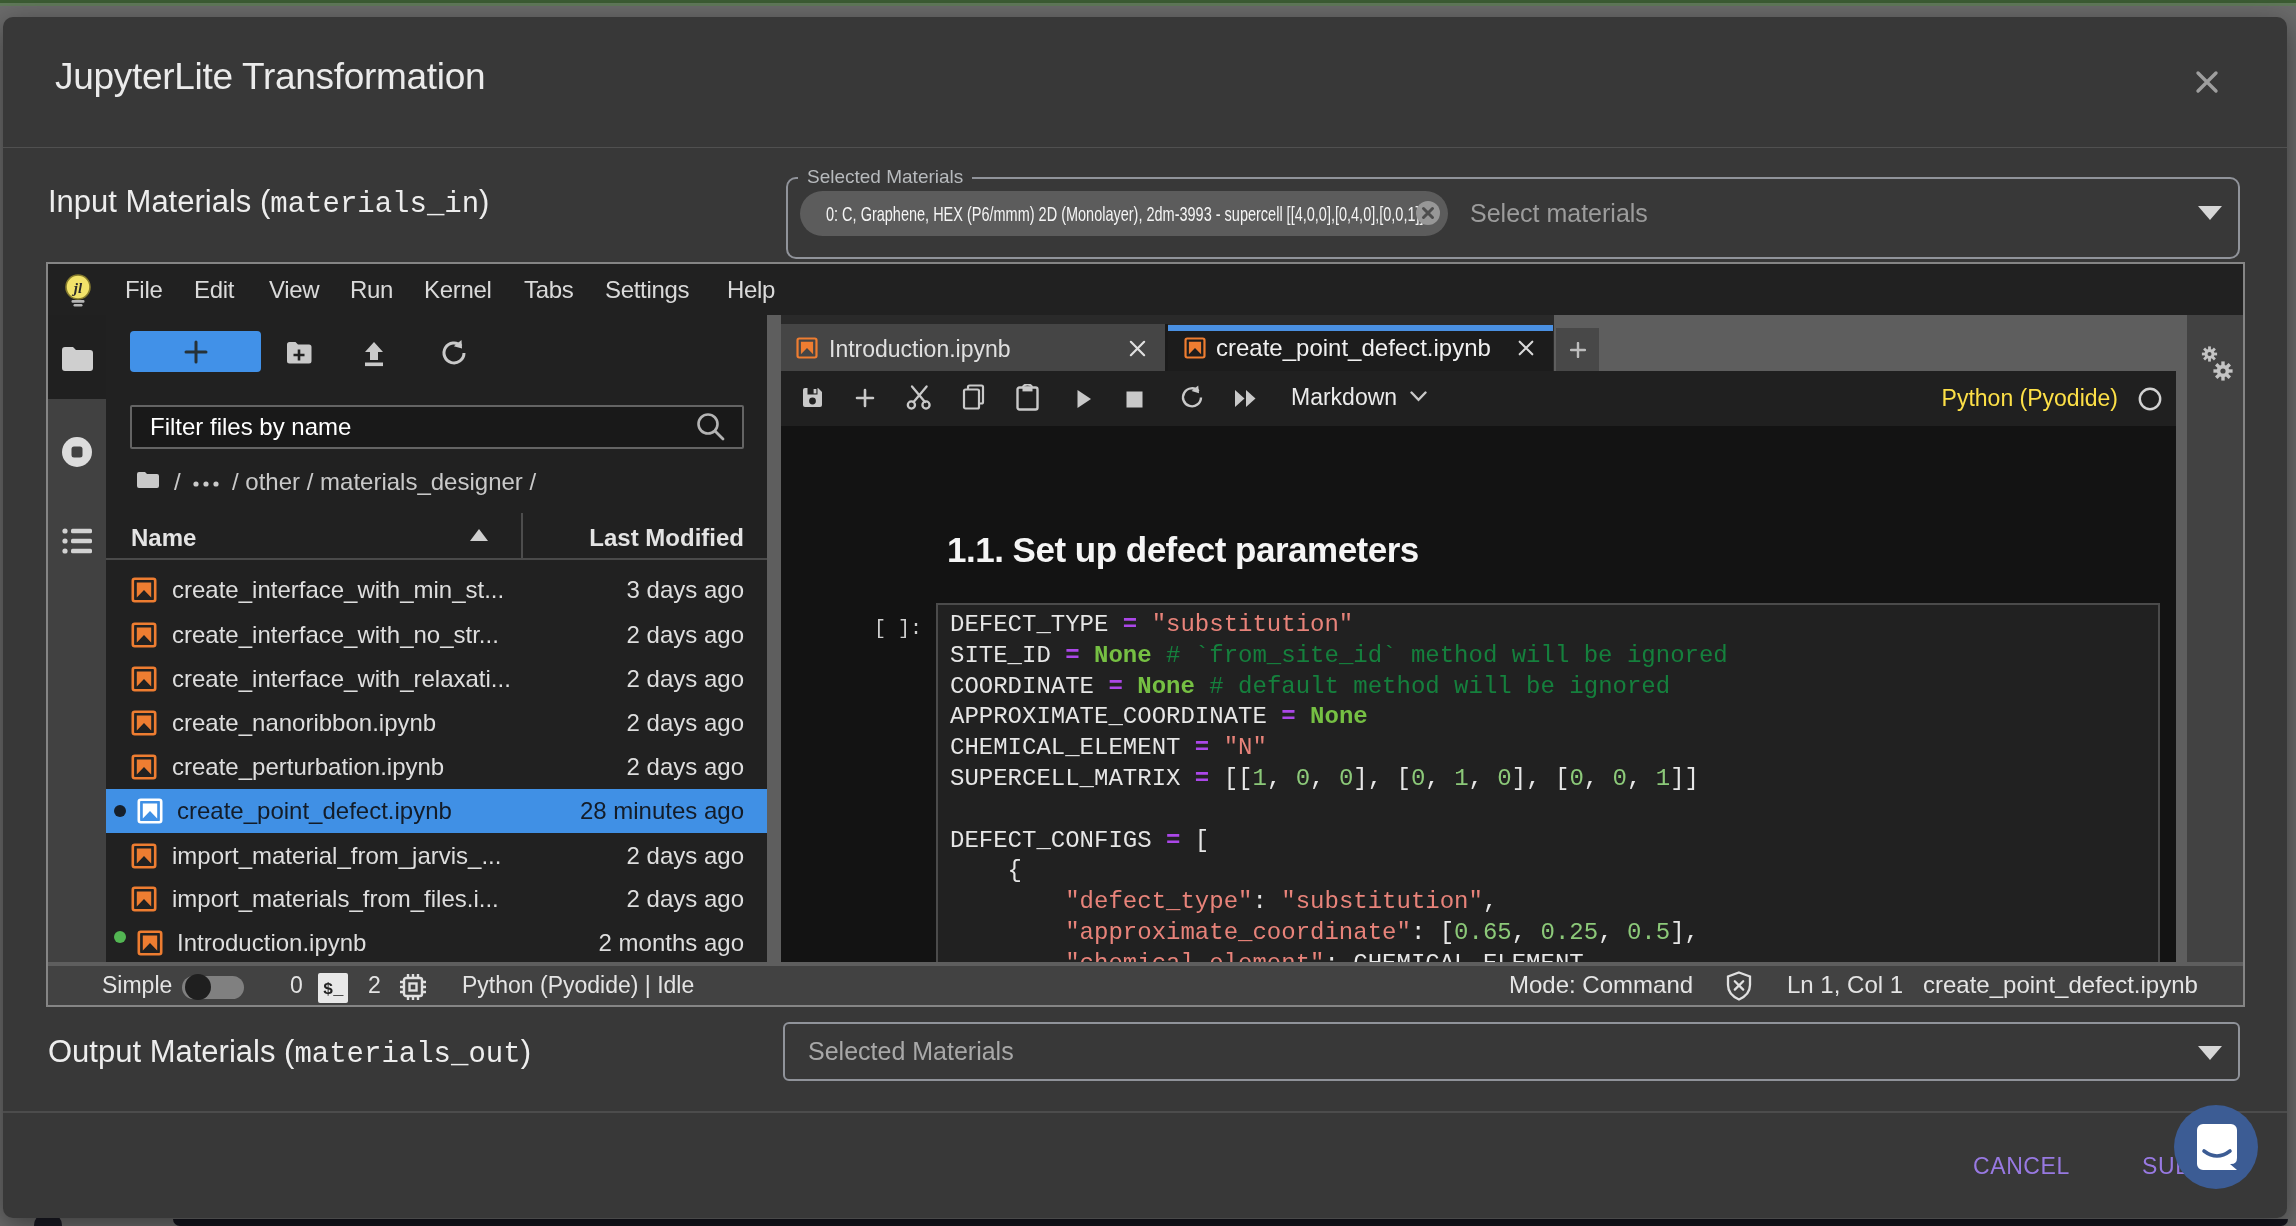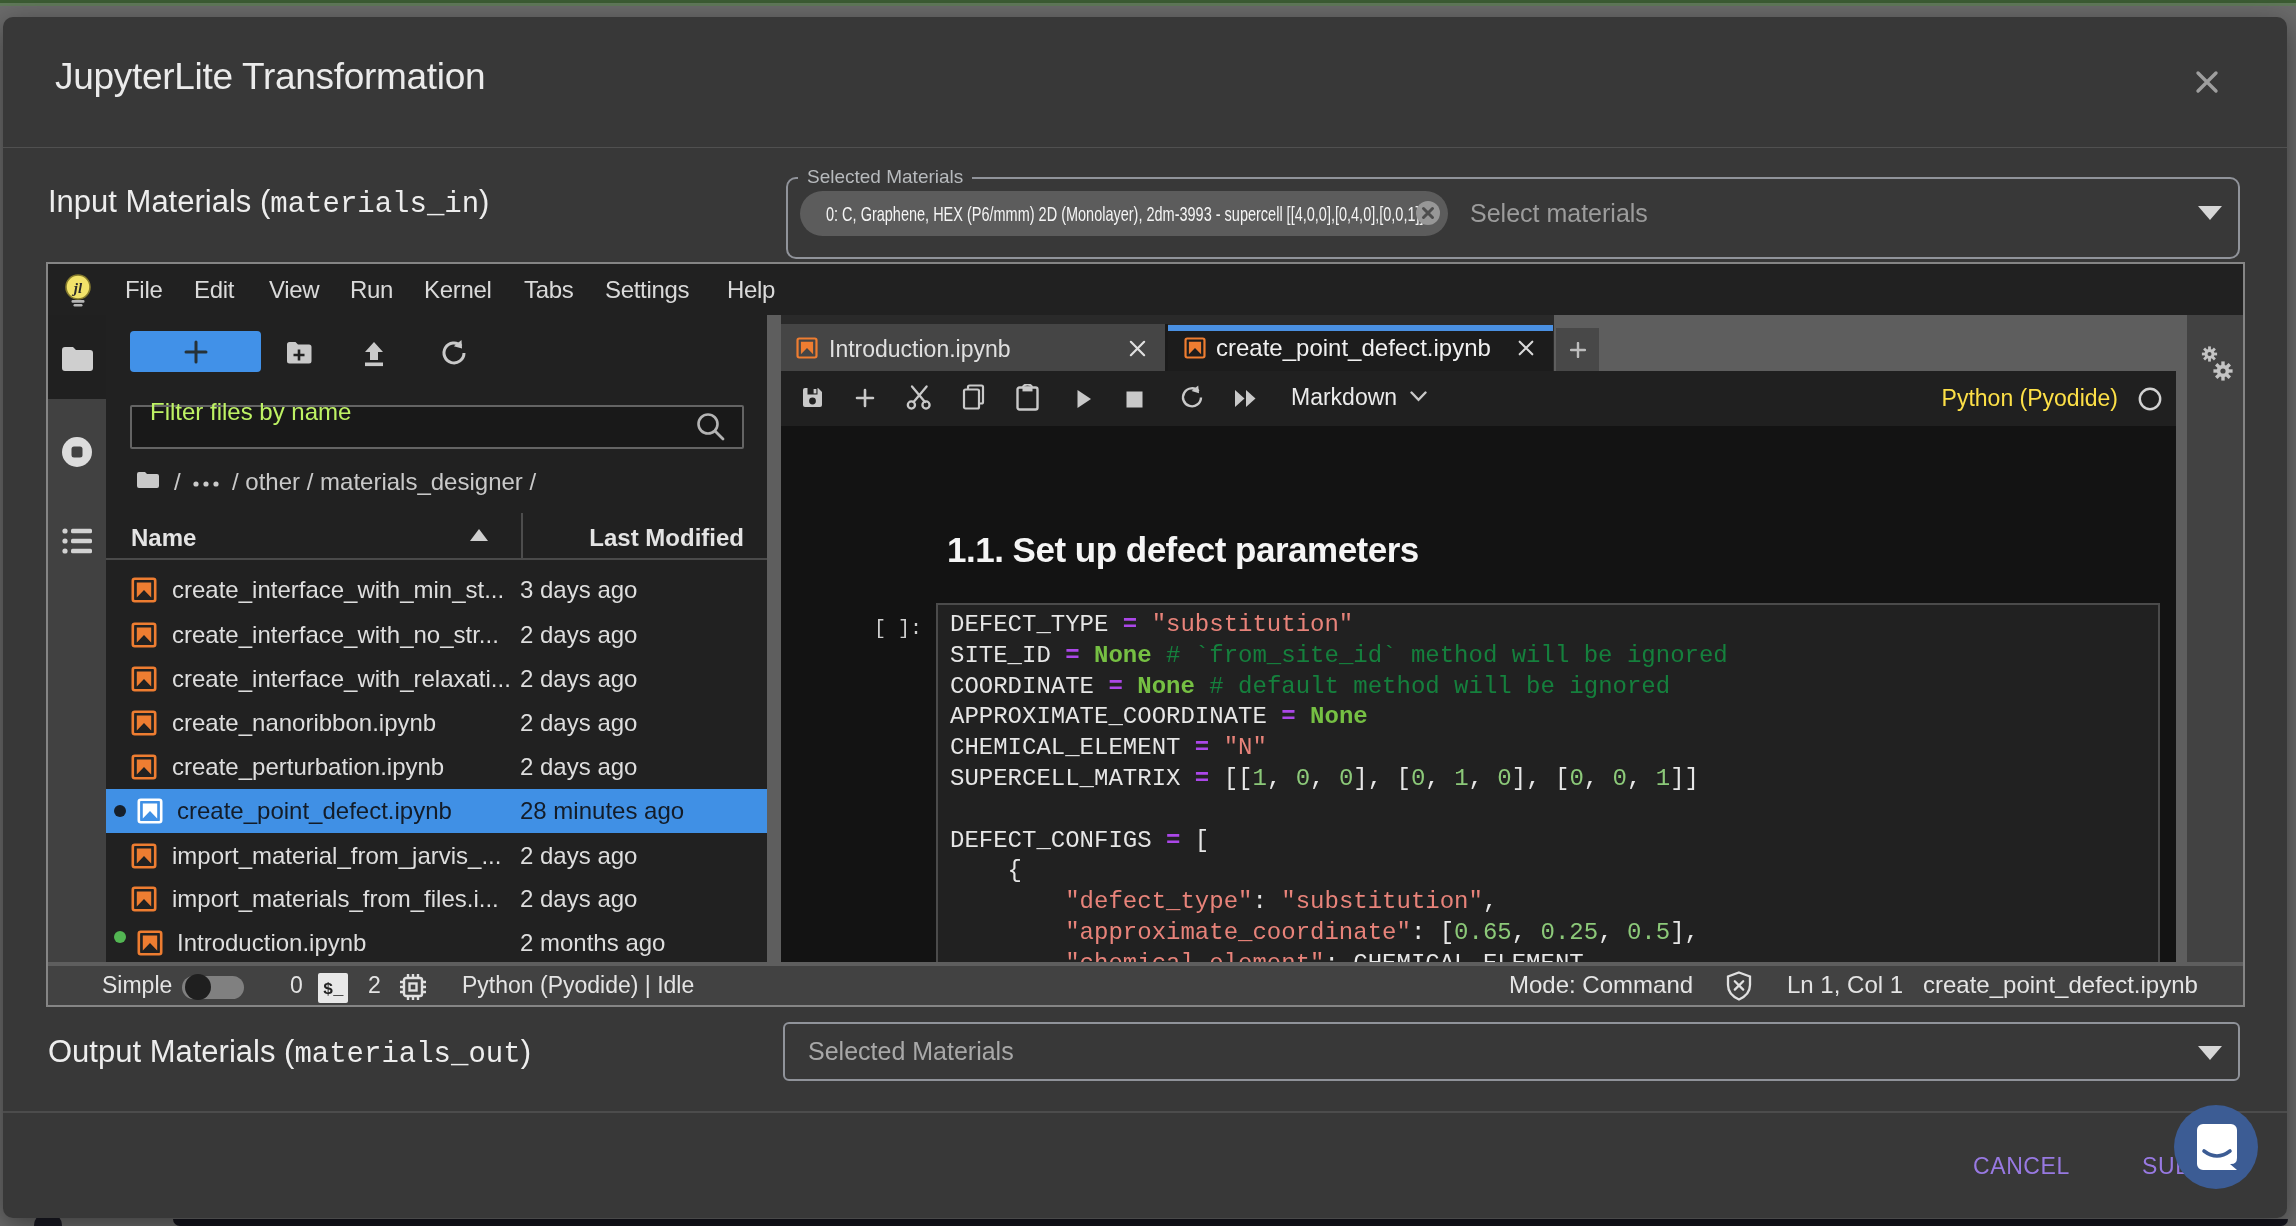--- a/index.html
+++ b/index.html
@@ -87,21 +87,21 @@
 <svg class="abs" style="left:364px;top:341px" width="20" height="26" viewBox="0 0 20 26">
     <path d="M10 1 L19 11 H14 V19 H6 V11 H1 Z" fill="#c9c9c9"></path>
     <rect x="1" y="21.5" width="18" height="3.6" fill="#c9c9c9"></rect>
   </svg>
 <svg class="abs" style="left:440px;top:339px" width="28" height="28" viewBox="0 0 28 28">
     <path d="M24 14 A10 10 0 1 1 21.2 7" fill="none" stroke="#c9c9c9" stroke-width="3"></path>
     <path d="M21.5 1 L22 9.5 L13.8 7.2 Z" fill="#c9c9c9"></path>
   </svg>
 
 <div class="abs" style="left:130px;top:405px;width:614px;height:44px;background:#191919;border:2px solid #646464;border-radius:2px;box-sizing:border-box"></div>
-<div class="abs" style="left:150px;top:390px;height:44px;line-height:44px;font-size:24px;color:#bef264">Filter files by name</div>
+<div class="abs" style="left:150px;top:405px;height:44px;line-height:44px;font-size:24px;color:#ffffff">Filter files by name</div>
 <svg class="abs" style="left:694px;top:410px" width="34" height="34" viewBox="0 0 34 34">
     <circle cx="14" cy="14" r="9.5" fill="none" stroke="#b4b4b4" stroke-width="2.6"></circle>
     <path d="M21 21 L29 29" stroke="#b4b4b4" stroke-width="2.8" stroke-linecap="round"></path>
   </svg>
 
 <svg class="abs" style="left:136px;top:471px" width="24" height="20" viewBox="0 0 24 20">
     <path d="M1 3 a2 2 0 0 1 2-2 h6 l2 2 h10 a2 2 0 0 1 2 2 v10 a2 2 0 0 1-2 2 H3 a2 2 0 0 1-2-2 Z" fill="#c9c9c9"></path>
   </svg>
 <div class="abs" style="left:174px;top:468px;font-size:24px;color:#c9c9c9">/</div>
 <svg class="abs" style="left:192px;top:480px" width="30" height="8" viewBox="0 0 30 8">
@@ -116,21 +116,21 @@
 <div class="abs" style="left:131px;top:524px;font-size:24px;font-weight:600;color:#e4e4e4">Name</div>
 <svg class="abs" style="left:470px;top:529px" width="18" height="12" viewBox="0 0 18 12">
     <path d="M9 0 L18 12 H0 Z" fill="#cfcfcf"></path>
   </svg>
 <div class="abs" style="left:521px;top:513px;width:2px;height:46px;background:#4d4d4d"></div>
 <div class="abs" style="left:500px;top:524px;width:244px;text-align:right;font-size:24px;font-weight:700;color:#e4e4e4">Last Modified</div>
 <div class="abs" style="left:106px;top:558px;width:661px;height:2px;background:#4a4a4a"></div>
 
 <style>
 .fname{position:absolute;left:172px;height:30px;line-height:30px;font-size:24px;color:#dedede;white-space:nowrap}
-.fdate{position:absolute;left:520px;width:224px;height:30px;line-height:30px;font-size:24px;color:#dedede;text-align:left}
+.fdate{position:absolute;left:520px;width:224px;height:30px;line-height:30px;font-size:24px;color:#dedede;text-align:right}
 </style>
 <div class="abs" style="left:106px;top:789px;width:661px;height:44px;background:#4090e5"></div>
 <svg class="abs nbi" style="left:131px;top:577px">
     <use href="#nbicon"></use>
   </svg>
 <div class="fname" style="top:575px">create_interface_with_min_st...</div>
 <div class="fdate" style="top:575px">3 days ago</div>
 <svg class="abs nbi" style="left:131px;top:622px">
     <use href="#nbicon"></use>
   </svg>

